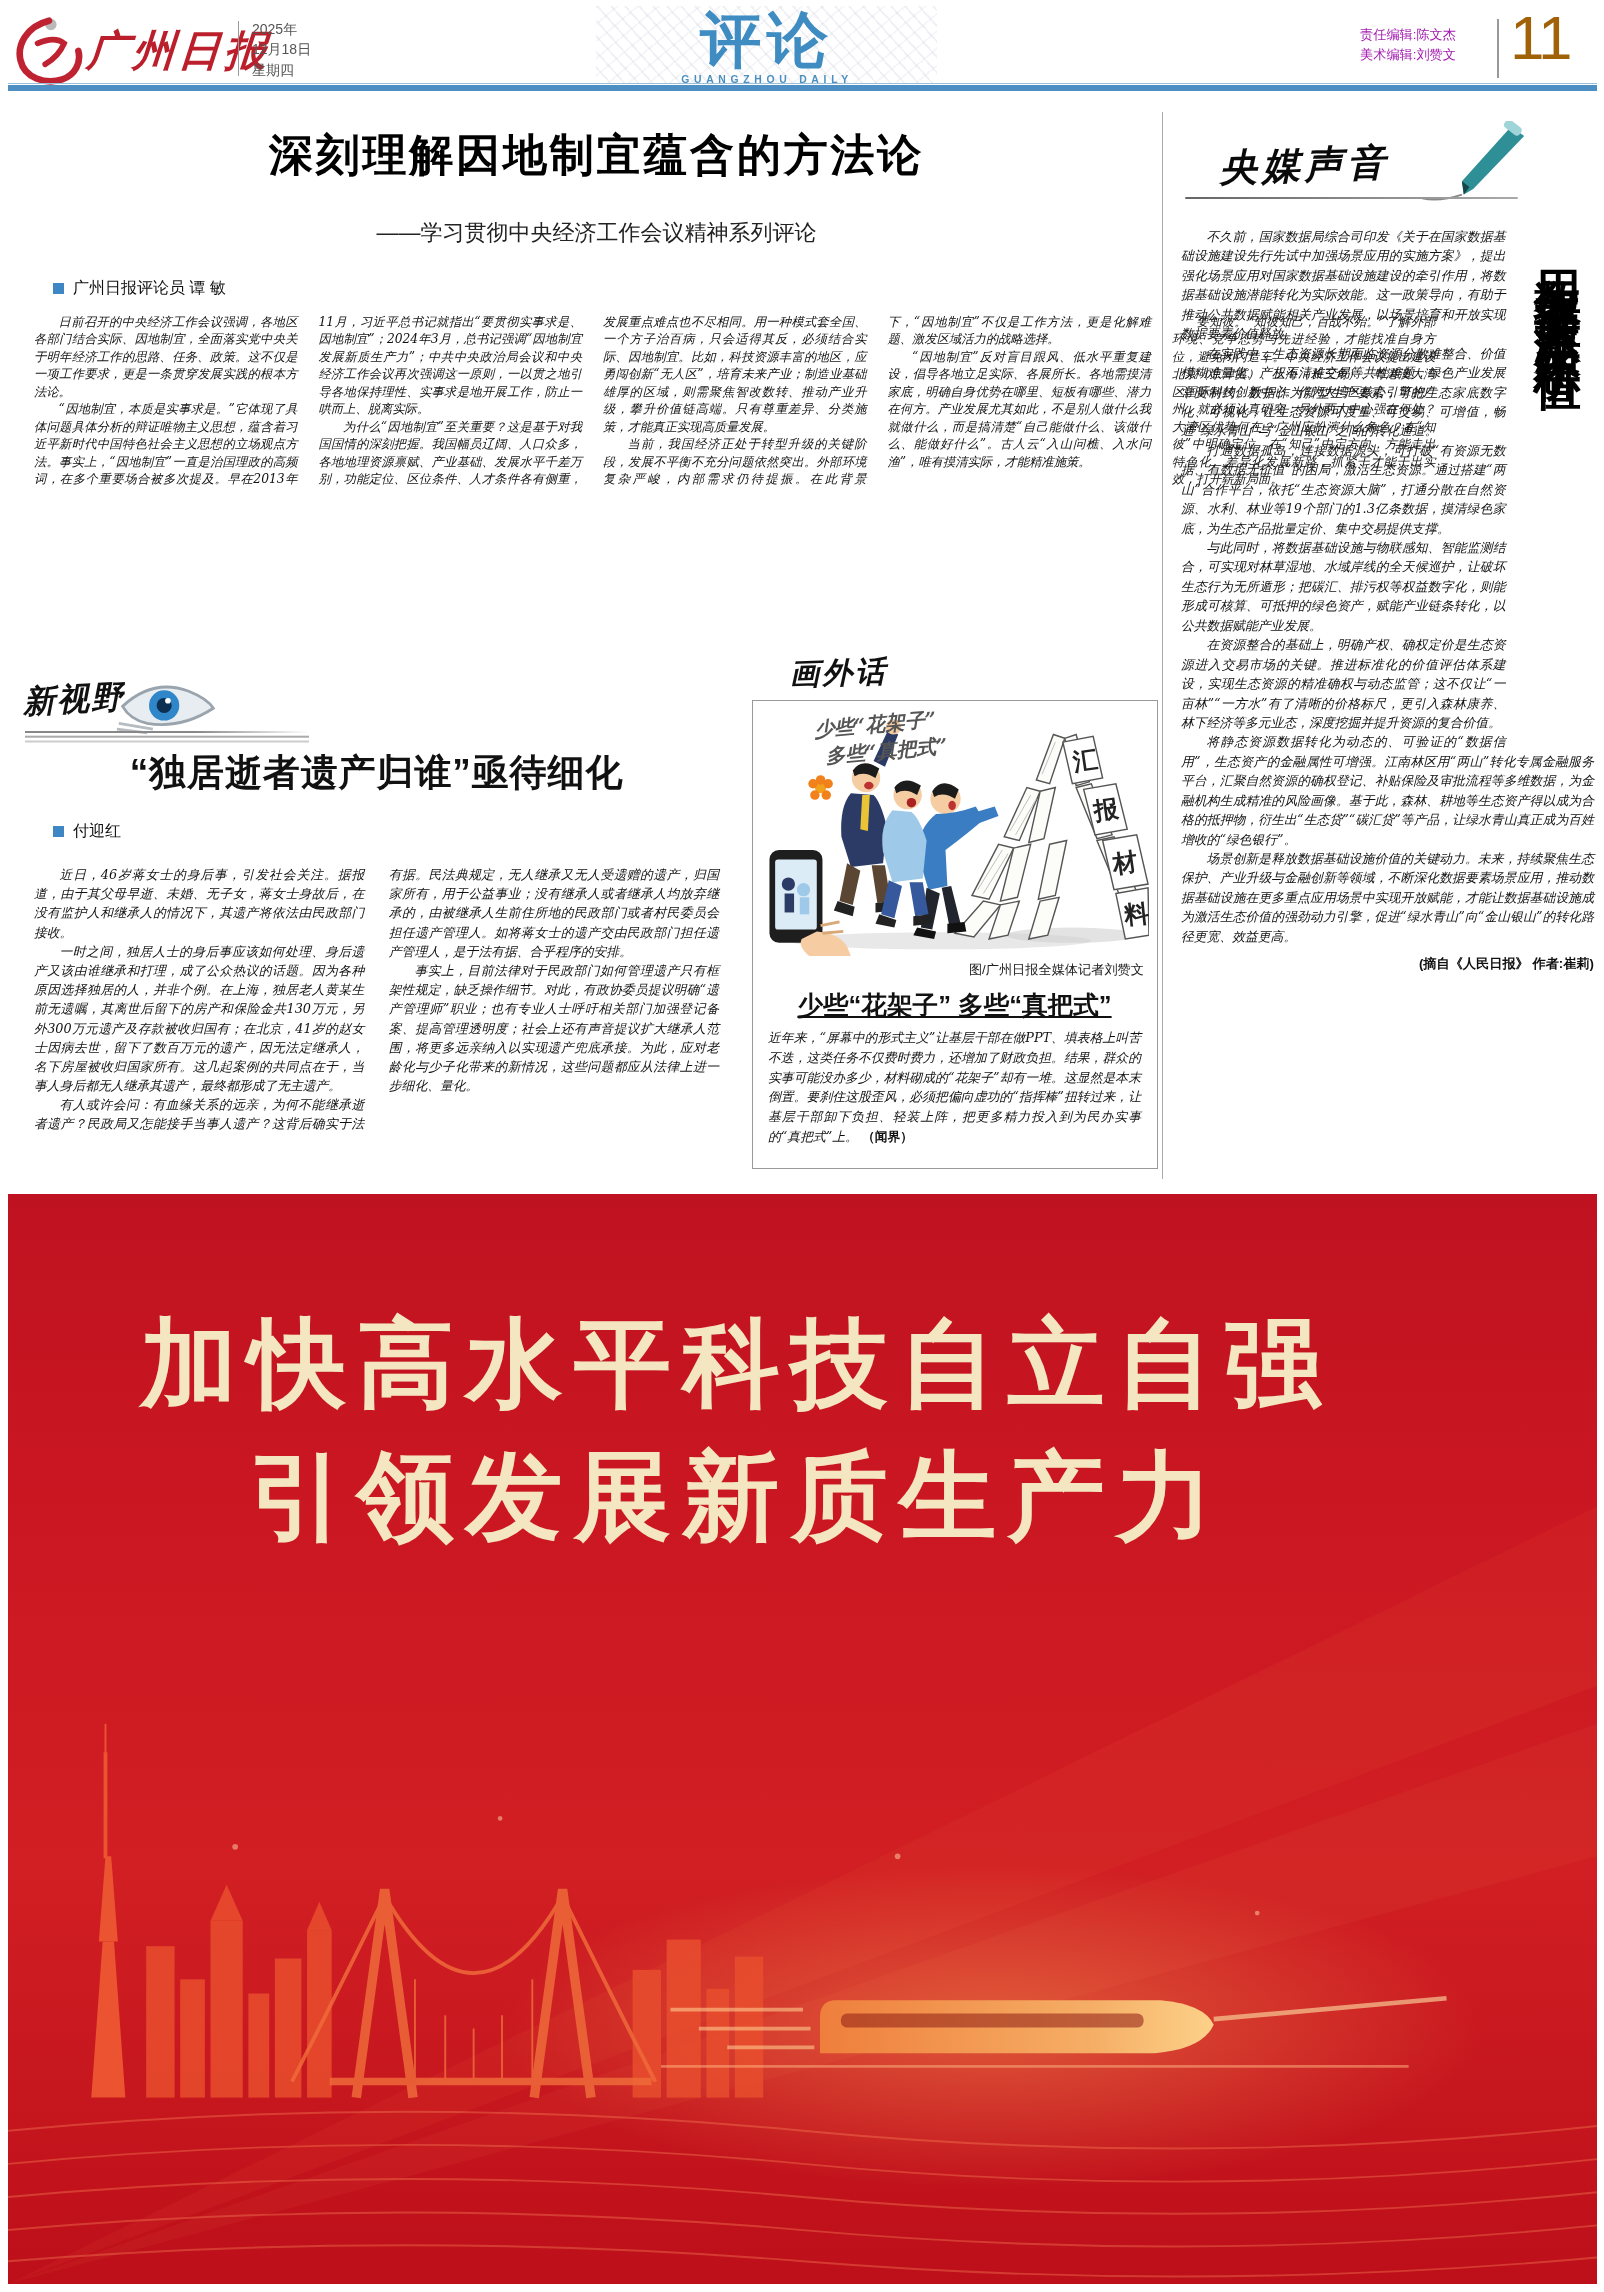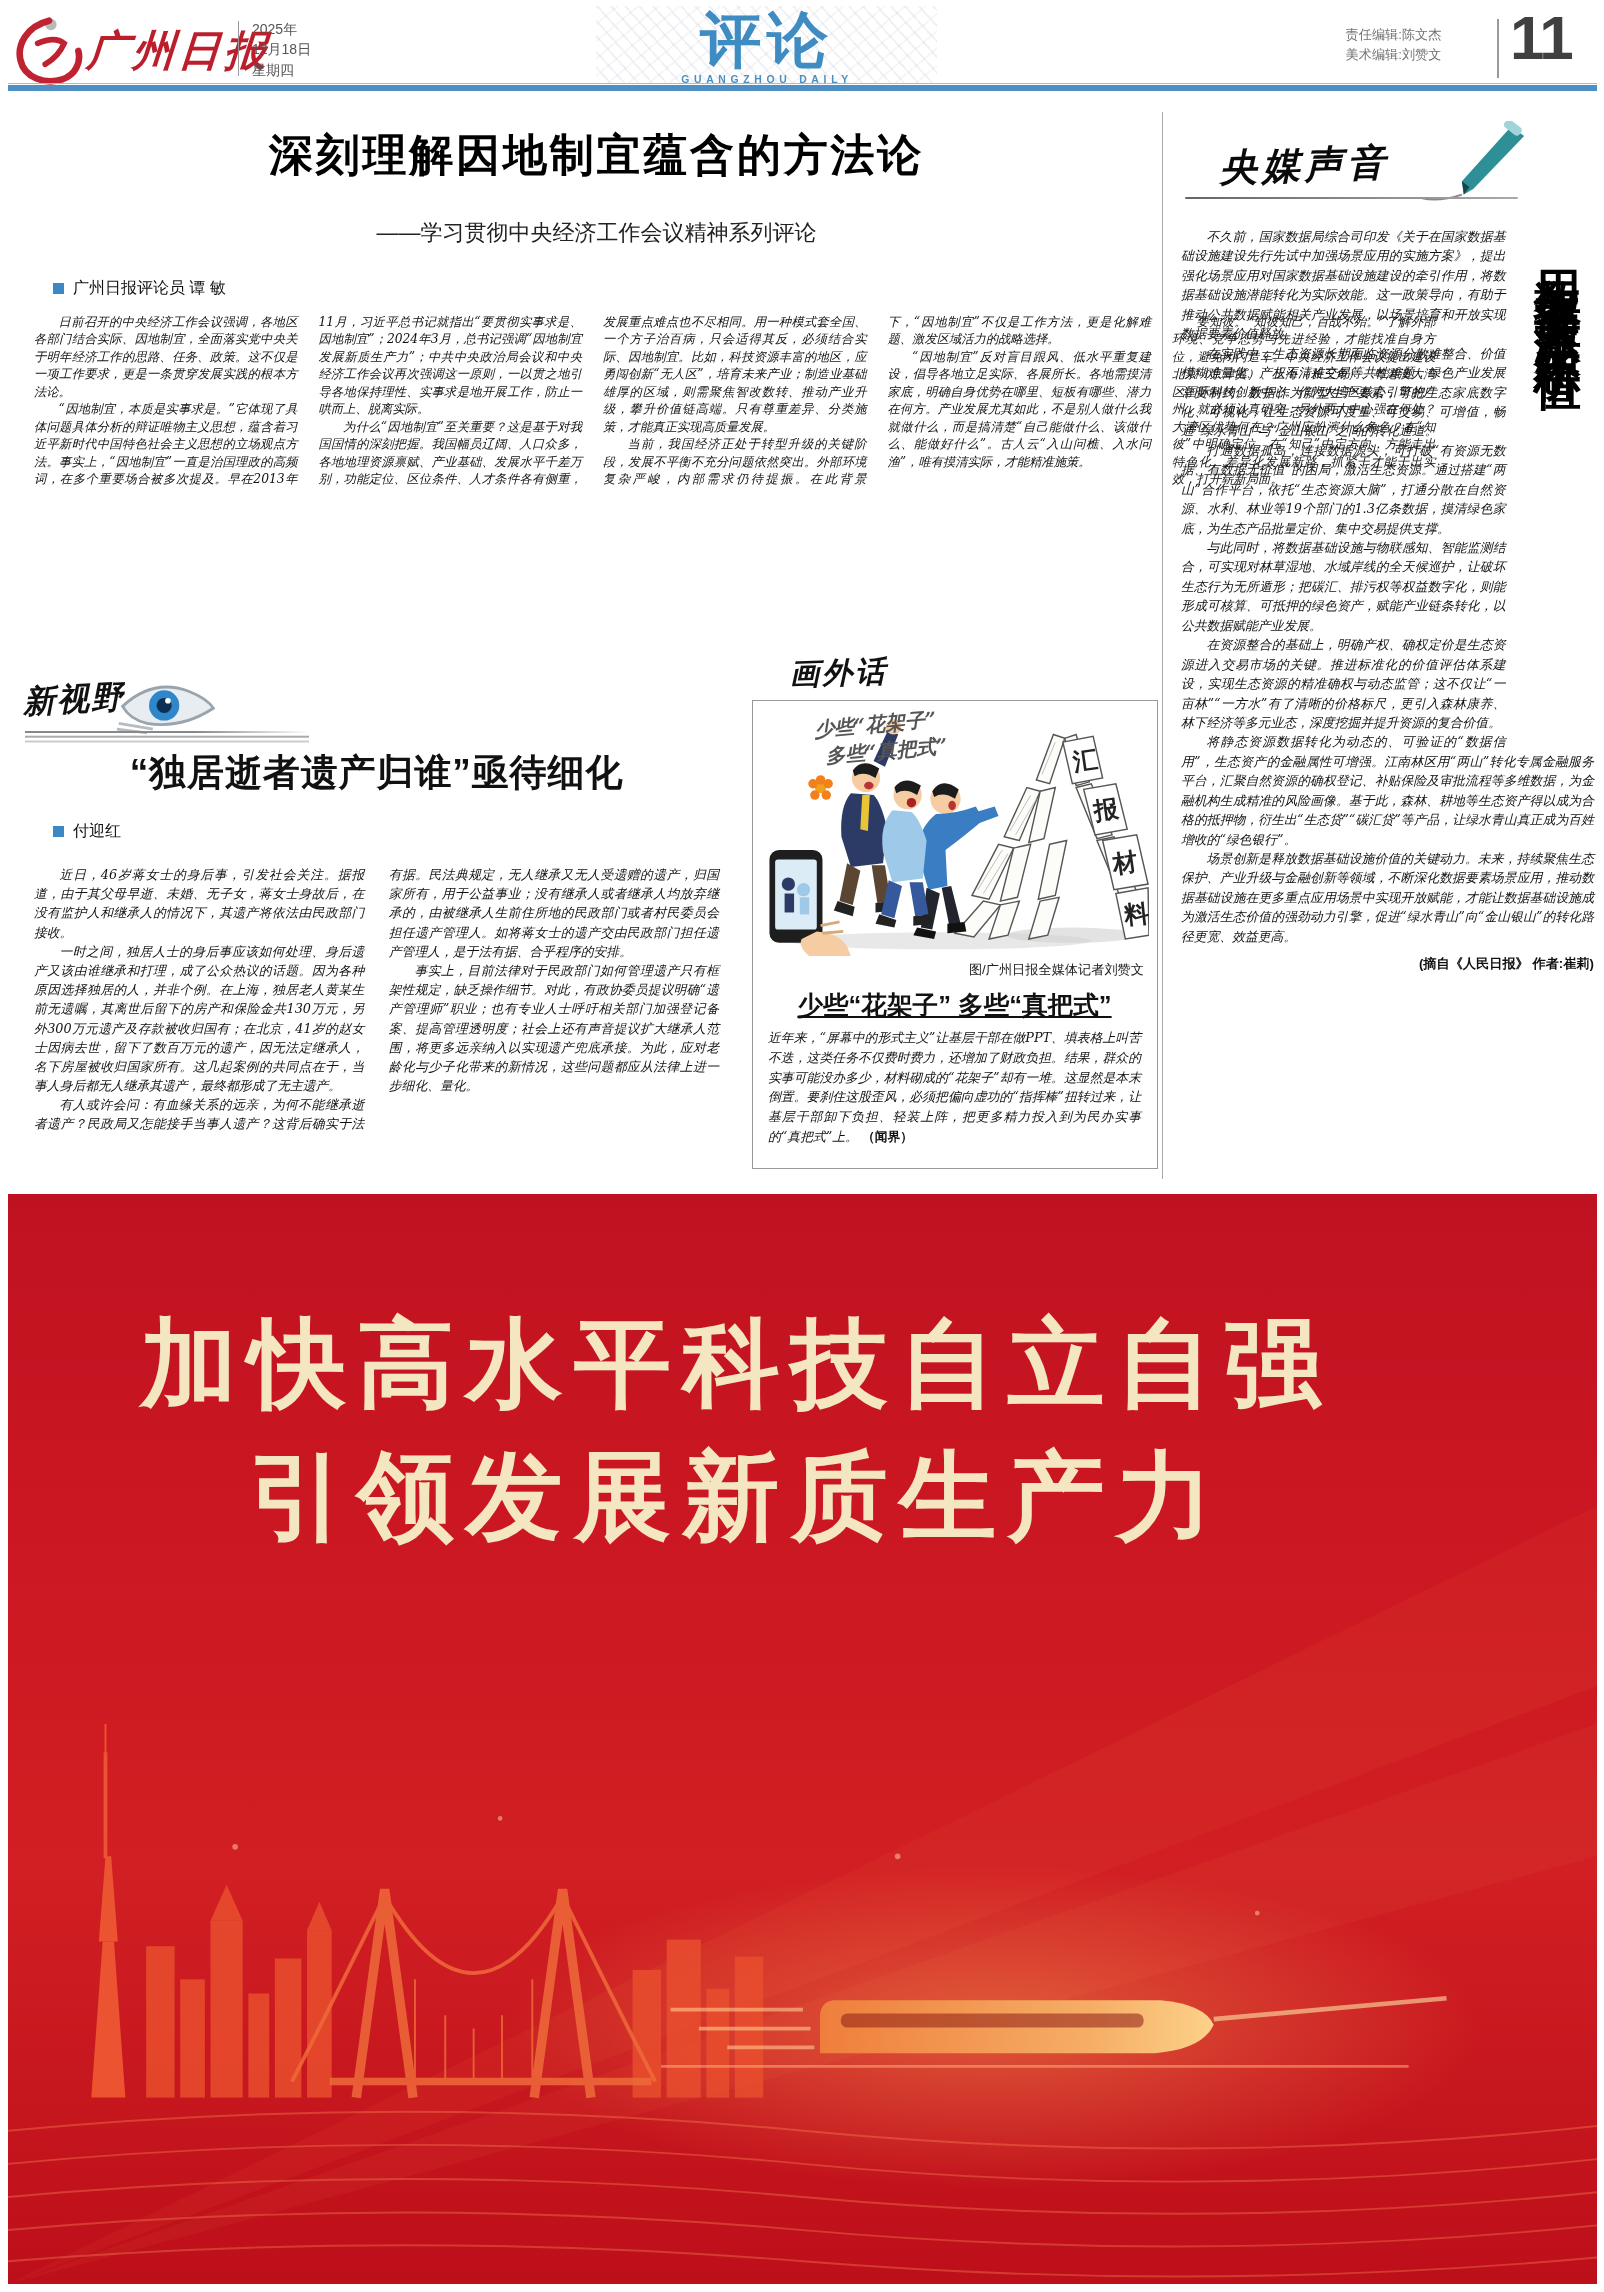--- a/index.html
+++ b/index.html
@@ -10,22 +10,22 @@
   .logo-name{left:87px;top:23px;font-family:"DejaVu Serif",serif;font-weight:900;font-style:italic;
              font-size:42px;color:#bb1f2b;letter-spacing:3.8px;transform:skewX(-4deg);}
   .hdr-div{width:0.9px;background:#999;}
   .date-block{left:252px;top:19px;font-size:14px;color:#555;line-height:1.45;}
   .cmt-pattern{left:596px;top:5.7px;width:341px;height:78px;opacity:.5;
      background:repeating-linear-gradient(48deg,rgba(140,145,175,.25) 0 1.9px,transparent 1.9px 10.4px),
                 repeating-linear-gradient(-40deg,rgba(160,160,185,.18) 0 1.9px,transparent 1.9px 13.2px);}
   .section-title{left:661px;top:0px;width:212px;text-align:center;font-family:"DejaVu Serif",serif;
                  font-weight:900;font-size:61px;color:#3e8cc2;letter-spacing:5.7px;}
   .section-sub{left:625px;top:74px;width:284px;text-align:center;font-size:10.4px;color:#4a8fc0;letter-spacing:4.7px;font-weight:bold;}
-  .editors{left:1306px;top:24.6px;width:175px;text-align:center;font-size:13.2px;color:#737373;line-height:1.55;}
-  .page-num{left:1510px;top:1.9px;font-size:62px;font-weight:700;color:#404040;letter-spacing:-1.9px;}
+  .editors{left:1360px;top:24.6px;width:175px;text-align:left;font-size:13.2px;color:#a21caf;line-height:1.55;}
+  .page-num{left:1510px;top:1.9px;font-size:62px;font-weight:400;color:#a16207;letter-spacing:-1.9px;}
   .blue-line-thin{left:7.6px;top:83px;width:1589px;height:0.9px;background:#9dc0da;}
   .blue-bar{left:7.6px;top:85px;width:1589px;height:5.7px;background:#4d8fc2;}
   
   .m-headline{left:57px;top:126px;width:1079px;text-align:center;font-size:44px;font-weight:900;letter-spacing:2.8px;color:#000;}
   .m-subtitle{left:57px;top:218px;width:1079px;text-align:center;font-size:22px;color:#222;}
   .byline{font-size:16px;color:#111;}
   .byline .sq{display:inline-block;width:11.4px;height:11.4px;background:#3f86c5;margin-right:8.5px;vertical-align:middle;}
   .m-byline{left:53px;top:278px;}
   .kai{font-family:"DejaVu Serif",serif;font-style:italic;text-align:justify;}
   .kai p{margin:0;text-indent:2em;}

